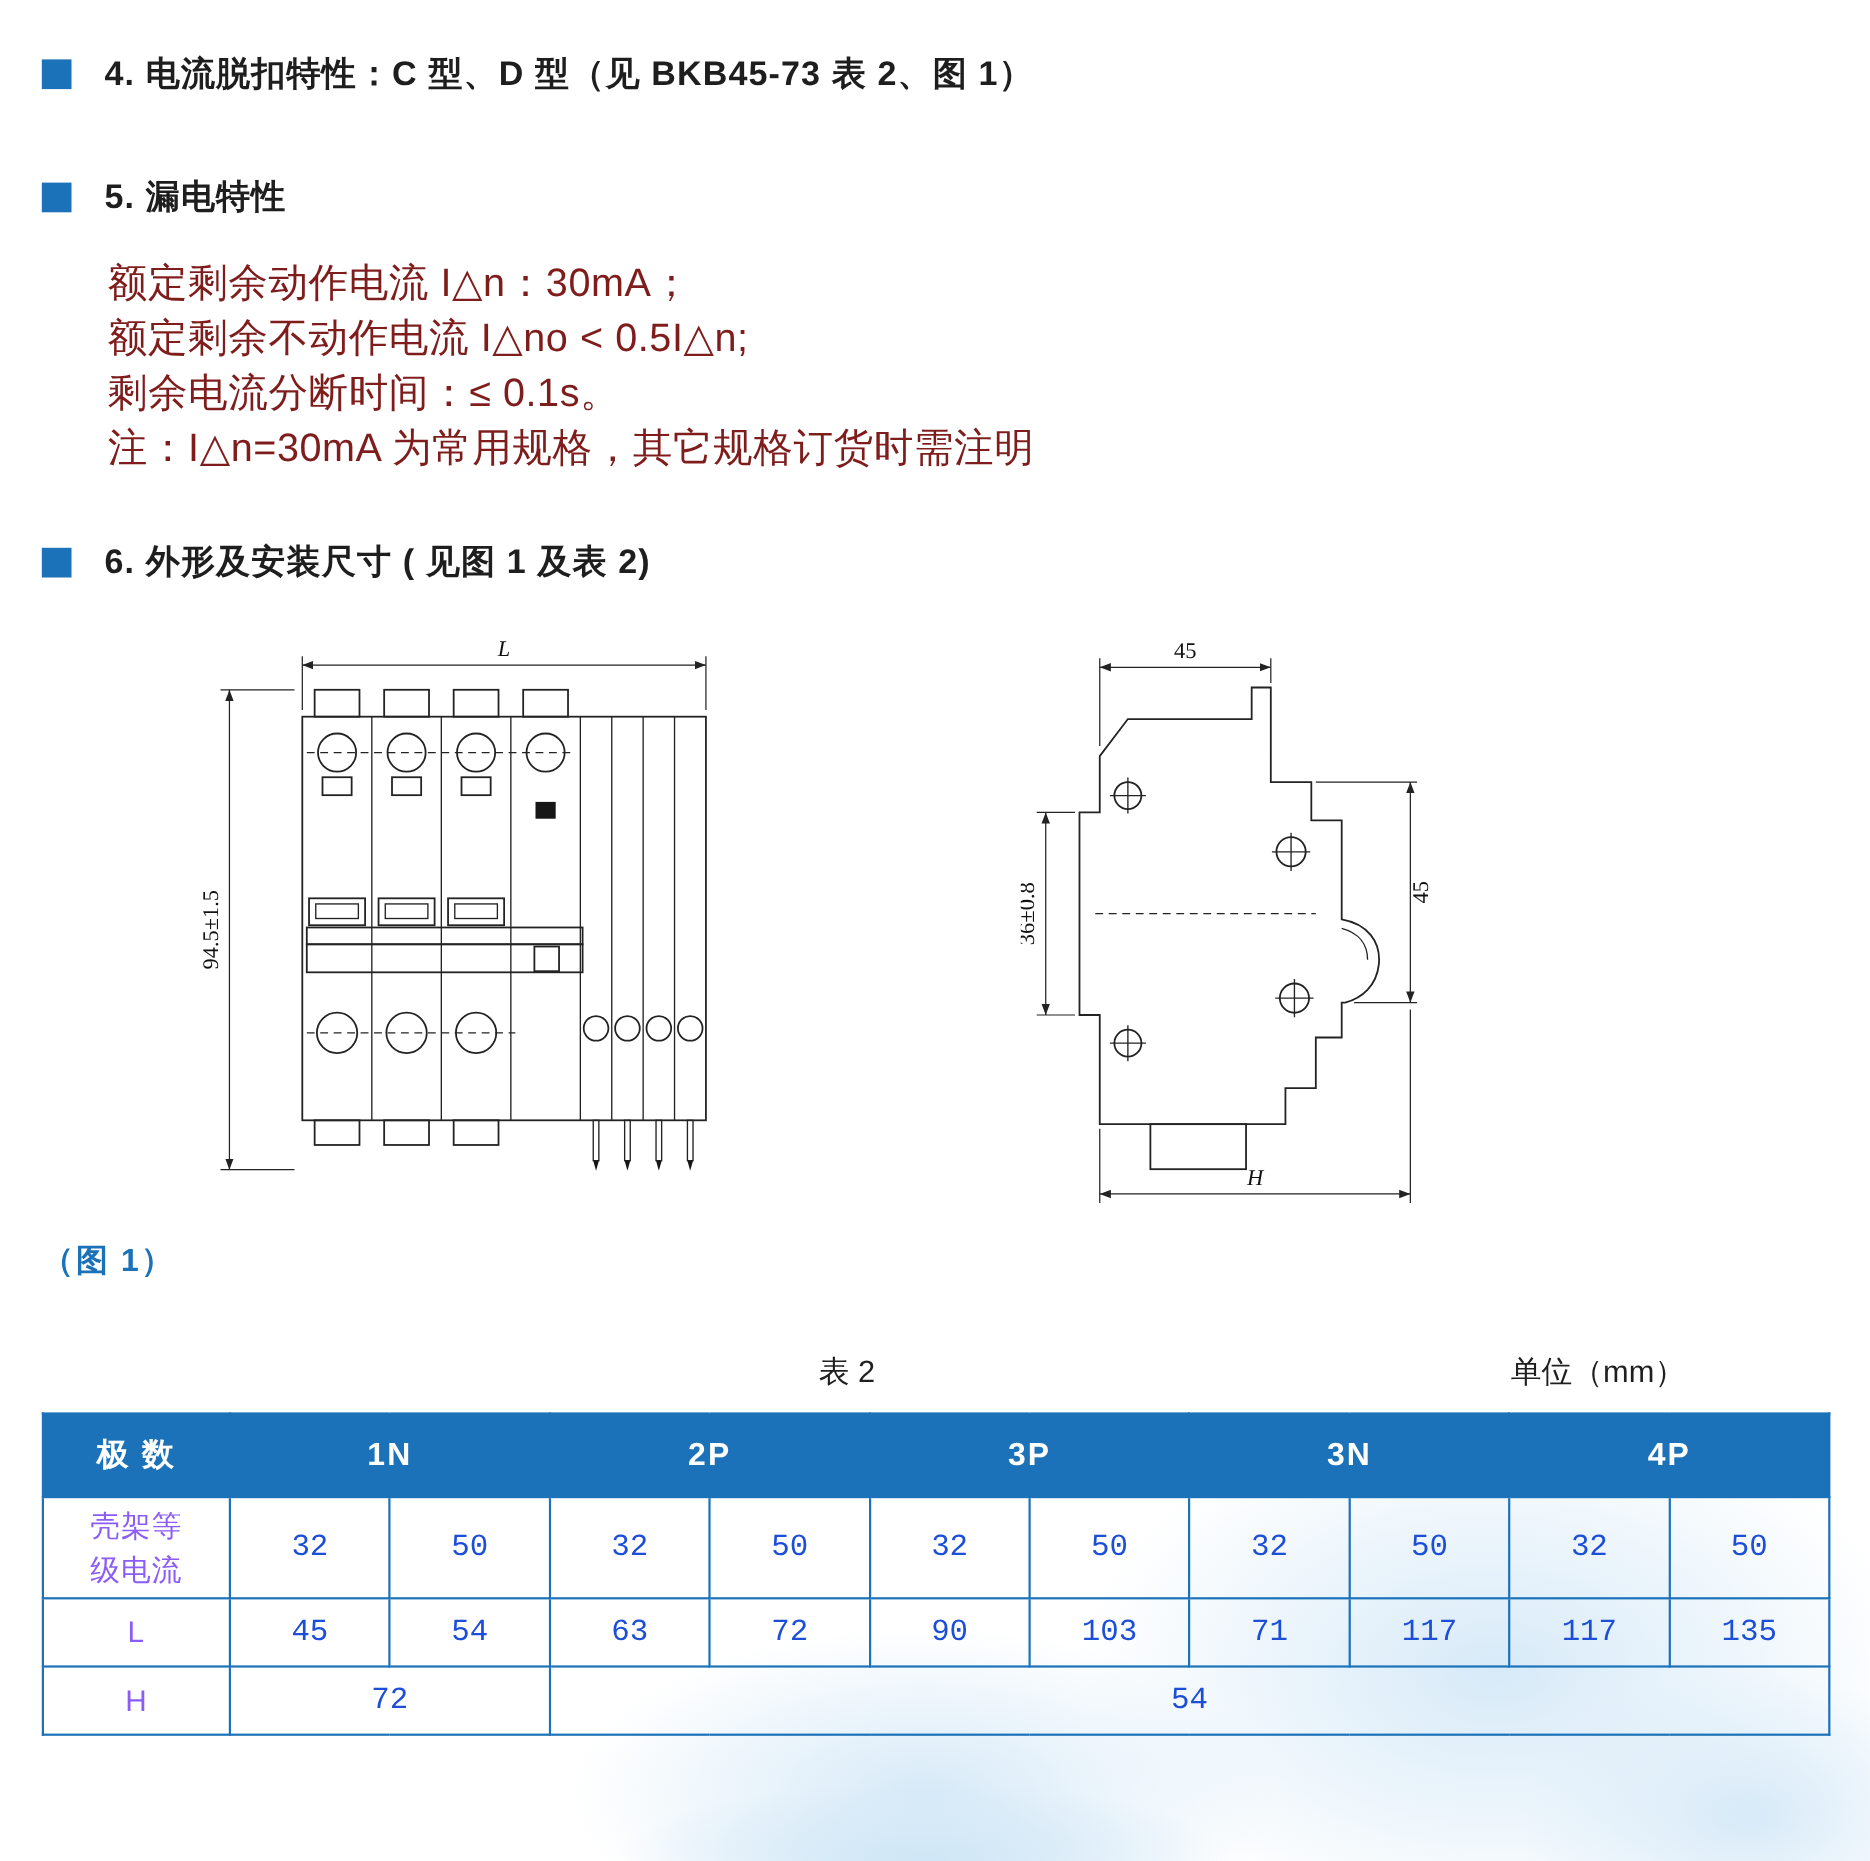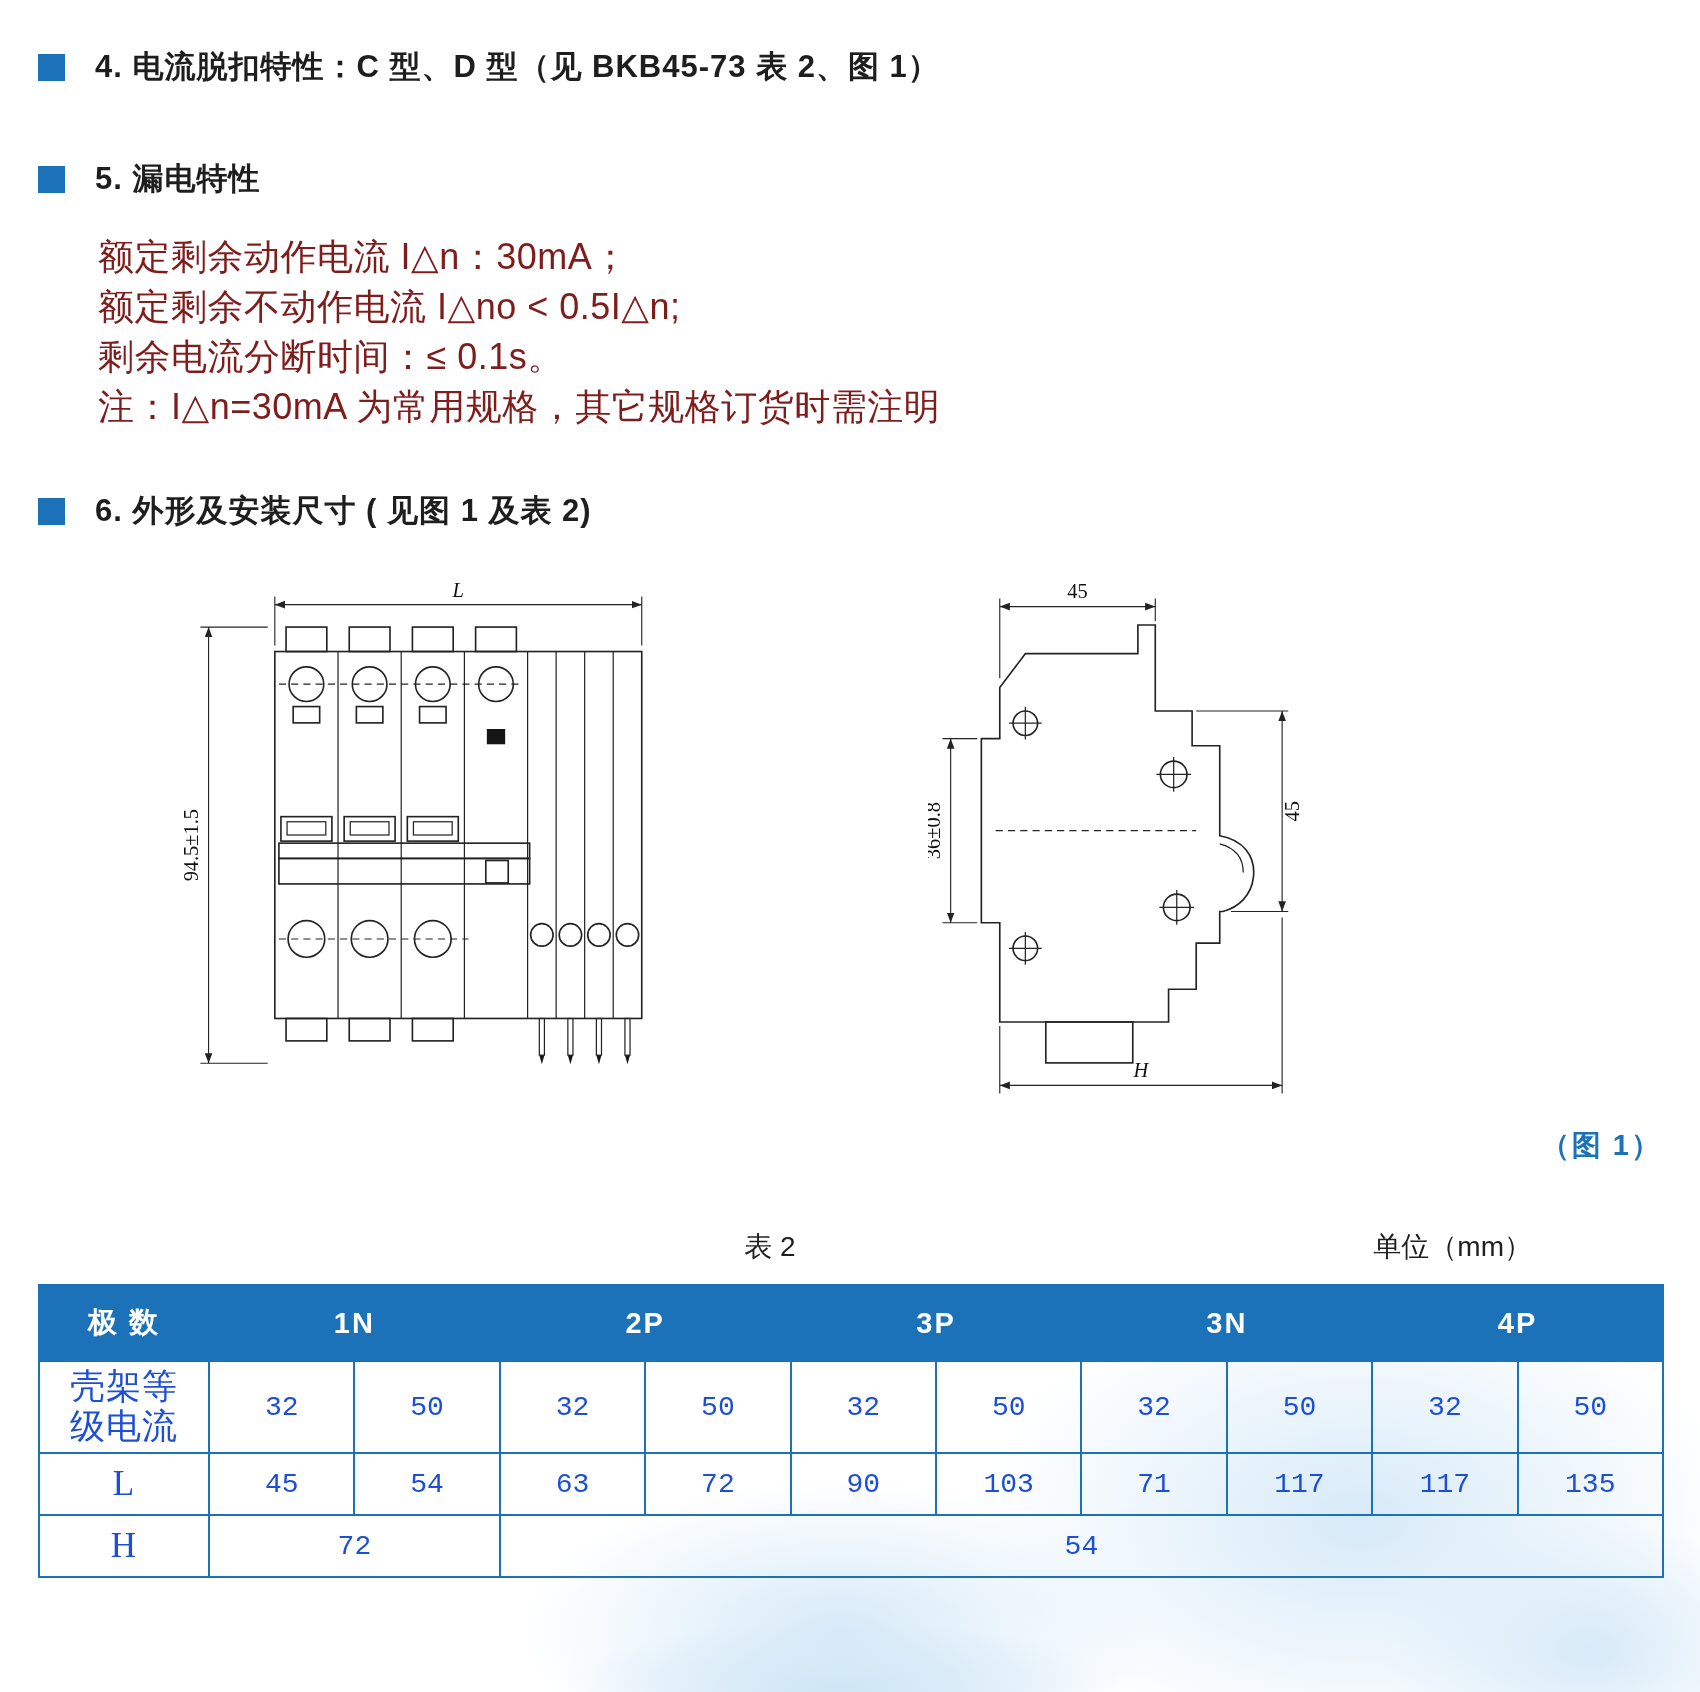--- a/index.html
+++ b/index.html
@@ -37,31 +37,31 @@
 
   .figures { display:flex; align-items:flex-start; margin-top:48px; margin-left:140px; gap:220px; }
   svg { display:block; }
   .ol   { fill:none; stroke:#232323; stroke-width:1.6; stroke-linejoin:miter; }
   .thin { fill:none; stroke:#232323; stroke-width:1.2; }
   .dim  { stroke:#232323; stroke-width:1.1; fill:none; }
   .dash { stroke:#232323; stroke-width:1.1; stroke-dasharray:7 5; fill:none; }
   .dimtxt { font-family:"Liberation Serif","DejaVu Serif",serif; font-size:20px; fill:#111; }
   .solid { fill:#161616; stroke:none; }
 
-  .fig-caption { text-align:right; color:#1b72b8; font-size:29px; margin-top:14px; font-weight:bold; letter-spacing:2px; }
+  .fig-caption { text-align:left; color:#1b72b8; font-size:29px; margin-top:14px; font-weight:bold; letter-spacing:2px; }
 
   .table-meta { display:grid; grid-template-columns:1fr auto 1fr; align-items:center; margin-top:62px; width:1624px; font-size:28px; color:#1f1f1f;gap:12px; }
   .table-caption { grid-column:2; text-align:center; transform:translateX(-80px); }
   .table-unit { grid-column:3; text-align:right; padding-right:130px; }
 
   table.dim-table { border-collapse:collapse; width:1624px; margin-top:18px; table-layout:fixed; background:transparent; }
   .dim-table th, .dim-table td { border:2px solid #1b72b8; text-align:center; vertical-align:middle; }
   .dim-table thead th { background:#1b72b8; color:#ffffff; font-size:29px; font-weight:bold; height:76px; letter-spacing:2px; }
   .dim-table td { font-family:Liberation Mono, monospace; font-size:28px; color:#1d4ed8; height:62px; }
-  .dim-table td.rowlabel { font-family:Liberation Serif, serif; font-size:35px; color:#1d4ed8; white-space:pre-line; line-height:40px; letter-spacing:1px; }
+  .dim-table td.rowlabel { font-family:Liberation Sans, sans-serif; font-size:27px; color:#8b5cf6; white-space:pre-line; line-height:40px; letter-spacing:1px; }
   .dim-table tr.row-frame td { height:92px; }
 </style>
 </head>
 <body>
 
 <div class="watermark wm1"></div>
 <div class="watermark wm2"></div>
 <div class="watermark wm3"></div>
 <div class="watermark wm4"></div>
 

